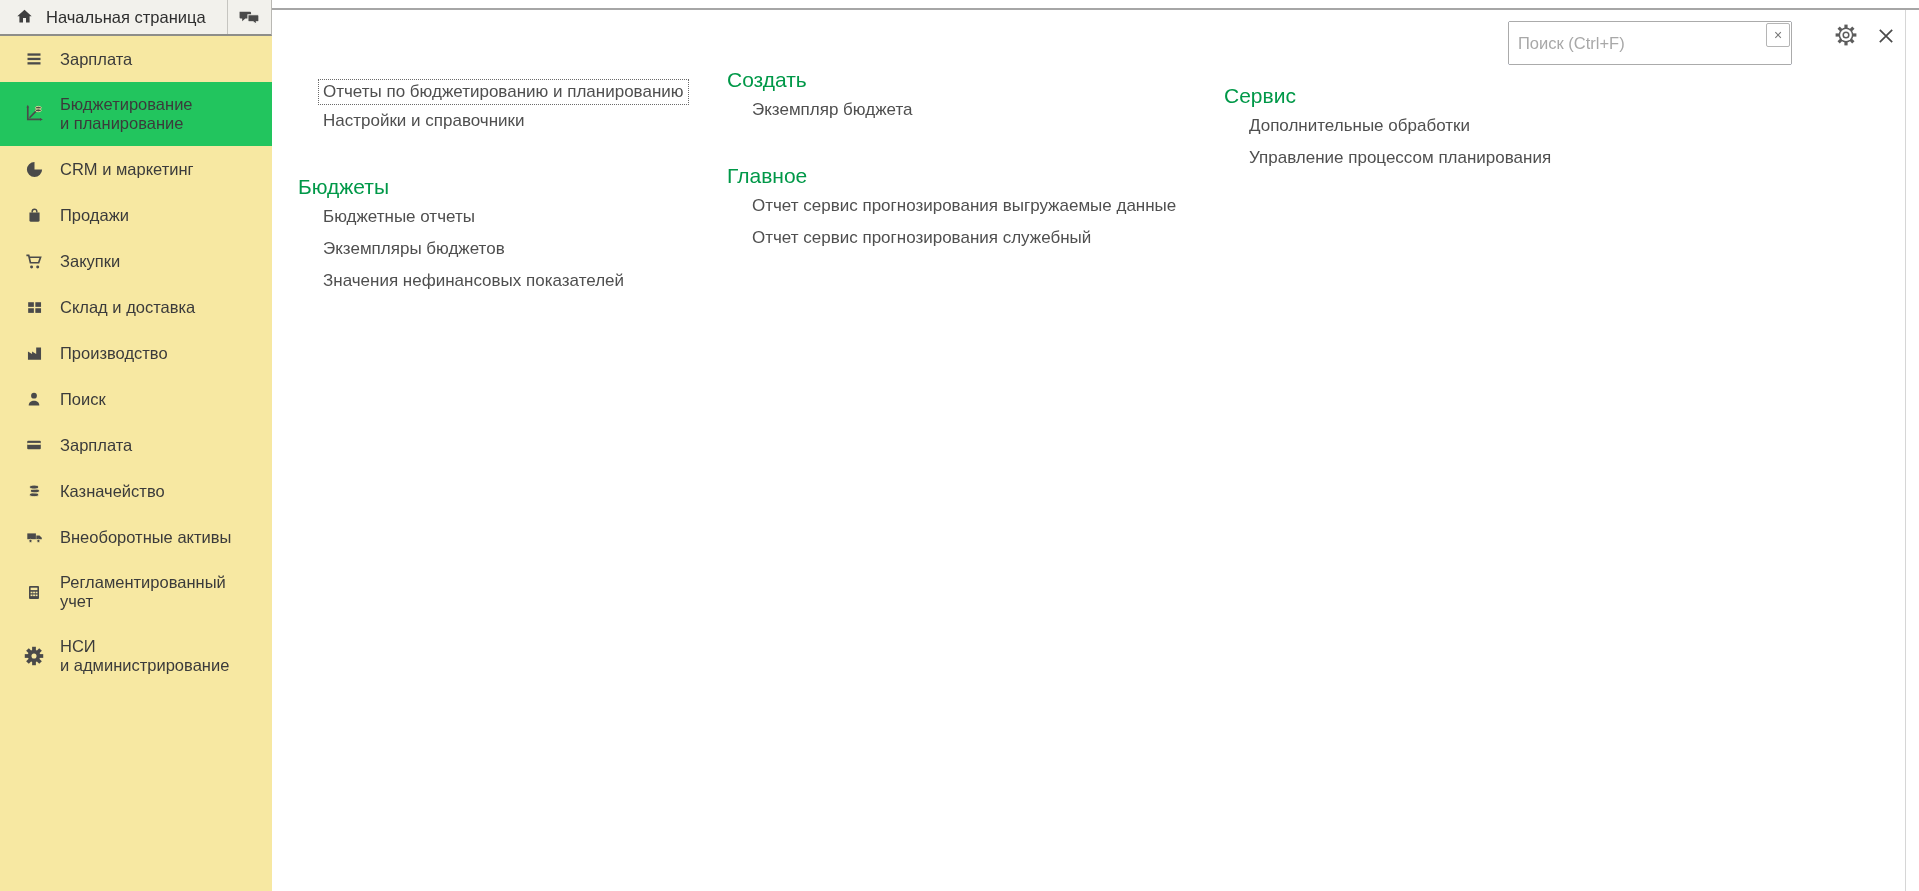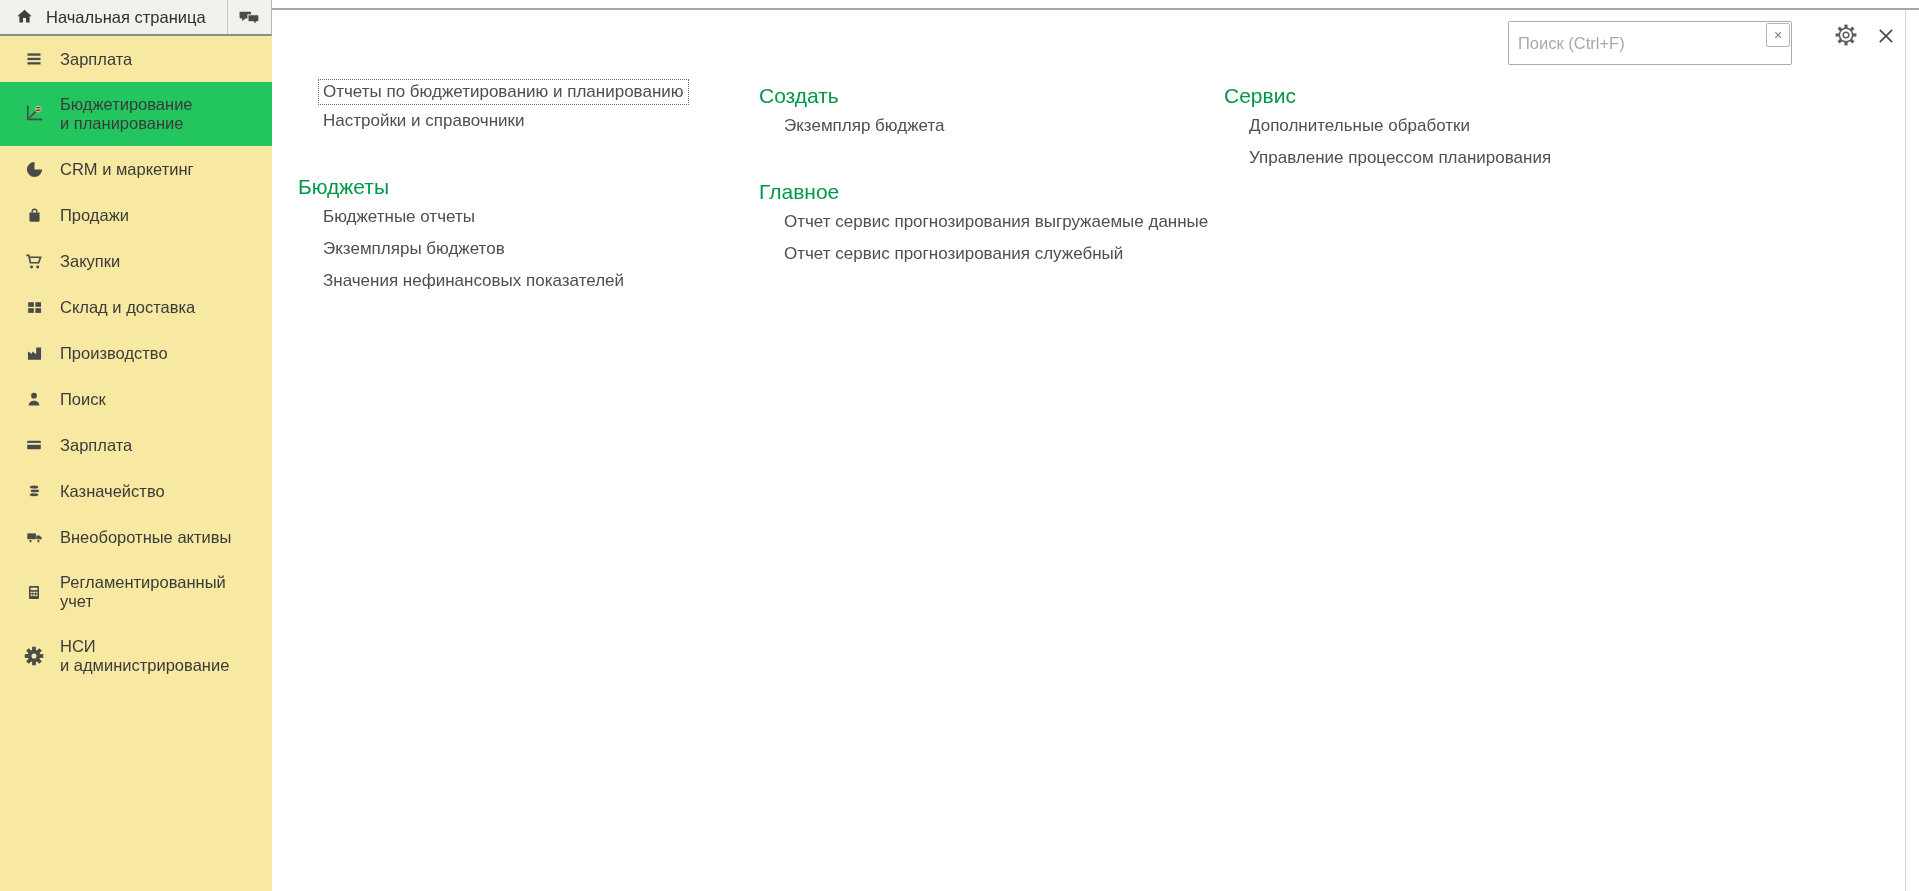--- a/index.html
+++ b/index.html
@@ -42,21 +42,21 @@
                font-size:14px; color:#777; display:flex; align-items:center; justify-content:center;
                cursor:pointer; }
   .gear-btn  { position:absolute; left:1833px; top:22px; width:26px; height:26px;
                display:flex; align-items:center; justify-content:center; cursor:pointer; }
   .close-btn { position:absolute; left:1873px; top:23px; width:26px; height:26px;
                display:flex; align-items:center; justify-content:center; cursor:pointer; }
 
   
   .col { position:absolute; }
   .col-1 { left:298px; top:79px; }
-  .col-2 { left:727px; top:76px;margin-left:32px; }
+  .col-2 { left:727px; top:60px; }
   .col-3 { left:1224px; top:76px; }
   .lnk-row { height:32px; display:flex; align-items:flex-start; padding-left:25px; }
   .lnk { font-size:17px; color:#4f4f4f; cursor:pointer; white-space:nowrap; }
   .lnk.focused { border:1px dotted #6b6b6b; padding:2px 4px; margin-left:-5px; }
   .sec-title { height:40px; display:flex; align-items:center; margin-top:24px;
                font-size:21px; color:#009848; white-space:nowrap; }
   .sec-title.first { margin-top:0; }
 
   svg { display:block; }
 </style>

